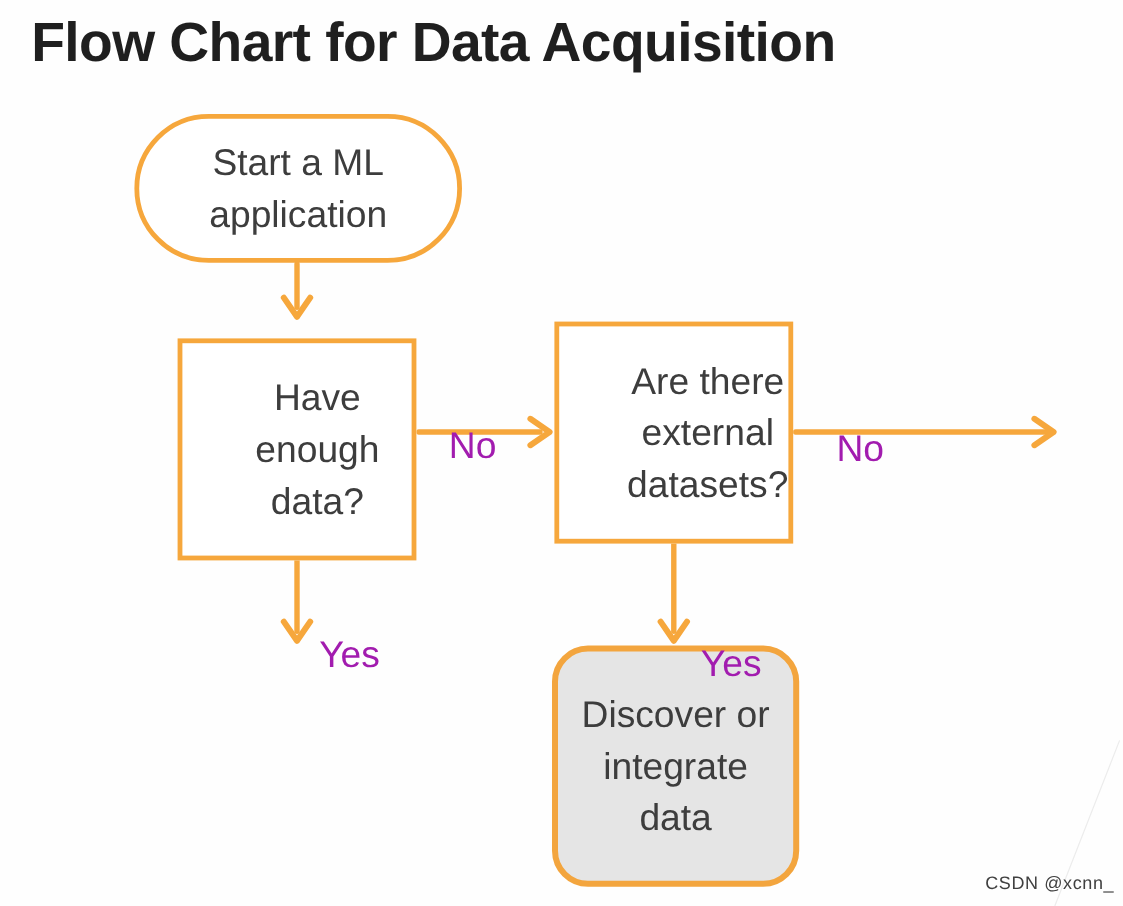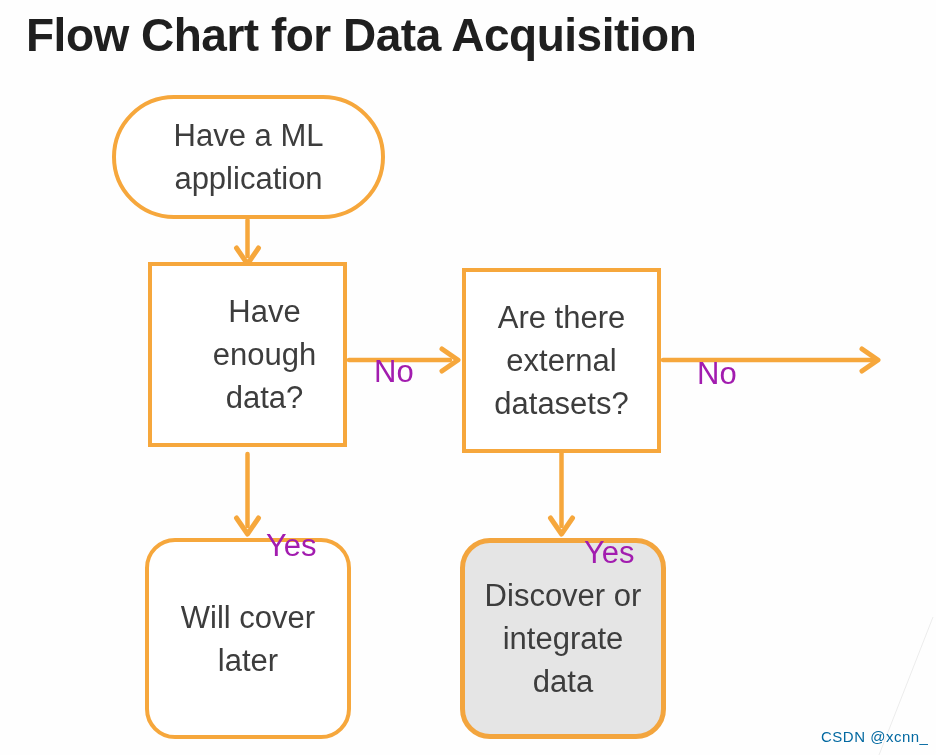--- a/index.html
+++ b/index.html
@@ -41,26 +41,26 @@
     font-size: 31px;
     line-height: 43px;
   }
   .node .node-label { white-space: pre-line; }
   .node-start {
     left: 112px; top: 95px;
     width: 273px; height: 124px;
     border-radius: 62px;
   }
   .node-have-data {
-    left: 148px; top: 262px;
+    left: 148px; top: 282px;
     width: 199px; height: 185px; padding-left: 34px;
   }
   .node-external {
     left: 462px; top: 268px;
-    width: 199px; height: 185px;
+    width: 199px; height: 185px; justify-content: flex-end;
   }
   .node-cover-later {
     left: 145px; top: 538px;
     width: 206px; height: 201px;
     border-radius: 30px;
   }
   .node-discover {
     left: 460px; top: 538px;
     width: 206px; height: 201px;
     border-radius: 30px;
@@ -76,21 +76,21 @@
     margin-top: 48px;
   }
   .edge-label-no-1  { left: 374px; top: 306px; }
   .edge-label-no-2  { left: 697px; top: 308px; }
   .edge-label-yes-1 { left: 266px; top: 480px; }
   .edge-label-yes-2 { left: 584px; top: 487px; }
   .watermark {
     position: absolute;
     left: 821px; top: 728px;
     font-size: 15px;
-    color: #0369a1;
+    color: #404040;
     letter-spacing: 0.5px;
     white-space: nowrap;
   }
 </style>
 </head>
 <body>
 
 <div class="canvas">
 
   <h1 class="title">Flow Chart for Data Acquisition</h1>
@@ -119,40 +119,36 @@
 
     <g stroke="#F6A73C" fill="none" stroke-linecap="round" stroke-linejoin="round">
       <path d="M561.5 452 L561.5 526" stroke-width="4.5"></path>
       <path d="M550.5 518 L561.5 534 L572.5 518" stroke-width="5"></path>
     </g>
 
     <path d="M879 755 L933 617" stroke="#ececec" stroke-width="1" fill="none"></path>
   </svg>
 
   <div class="node node-start">
-    <span class="node-label">Have a ML
+    <span class="node-label">Start a ML
 application</span>
   </div>
 
   <div class="node node-have-data">
     <span class="node-label">Have
 enough
 data?</span>
   </div>
 
   <div class="node node-external">
     <span class="node-label">Are there
 external
 datasets?</span>
   </div>
 
-  <div class="node node-cover-later">
-    <span class="node-label">Will cover
-later</span>
-  </div>
 
   <div class="node node-discover">
     <span class="node-label">Discover or
 integrate
 data</span>
   </div>
 
   <span class="edge-label edge-label-no-1">No</span>
   <span class="edge-label edge-label-no-2">No</span>
   <span class="edge-label edge-label-yes-1">Yes</span>

